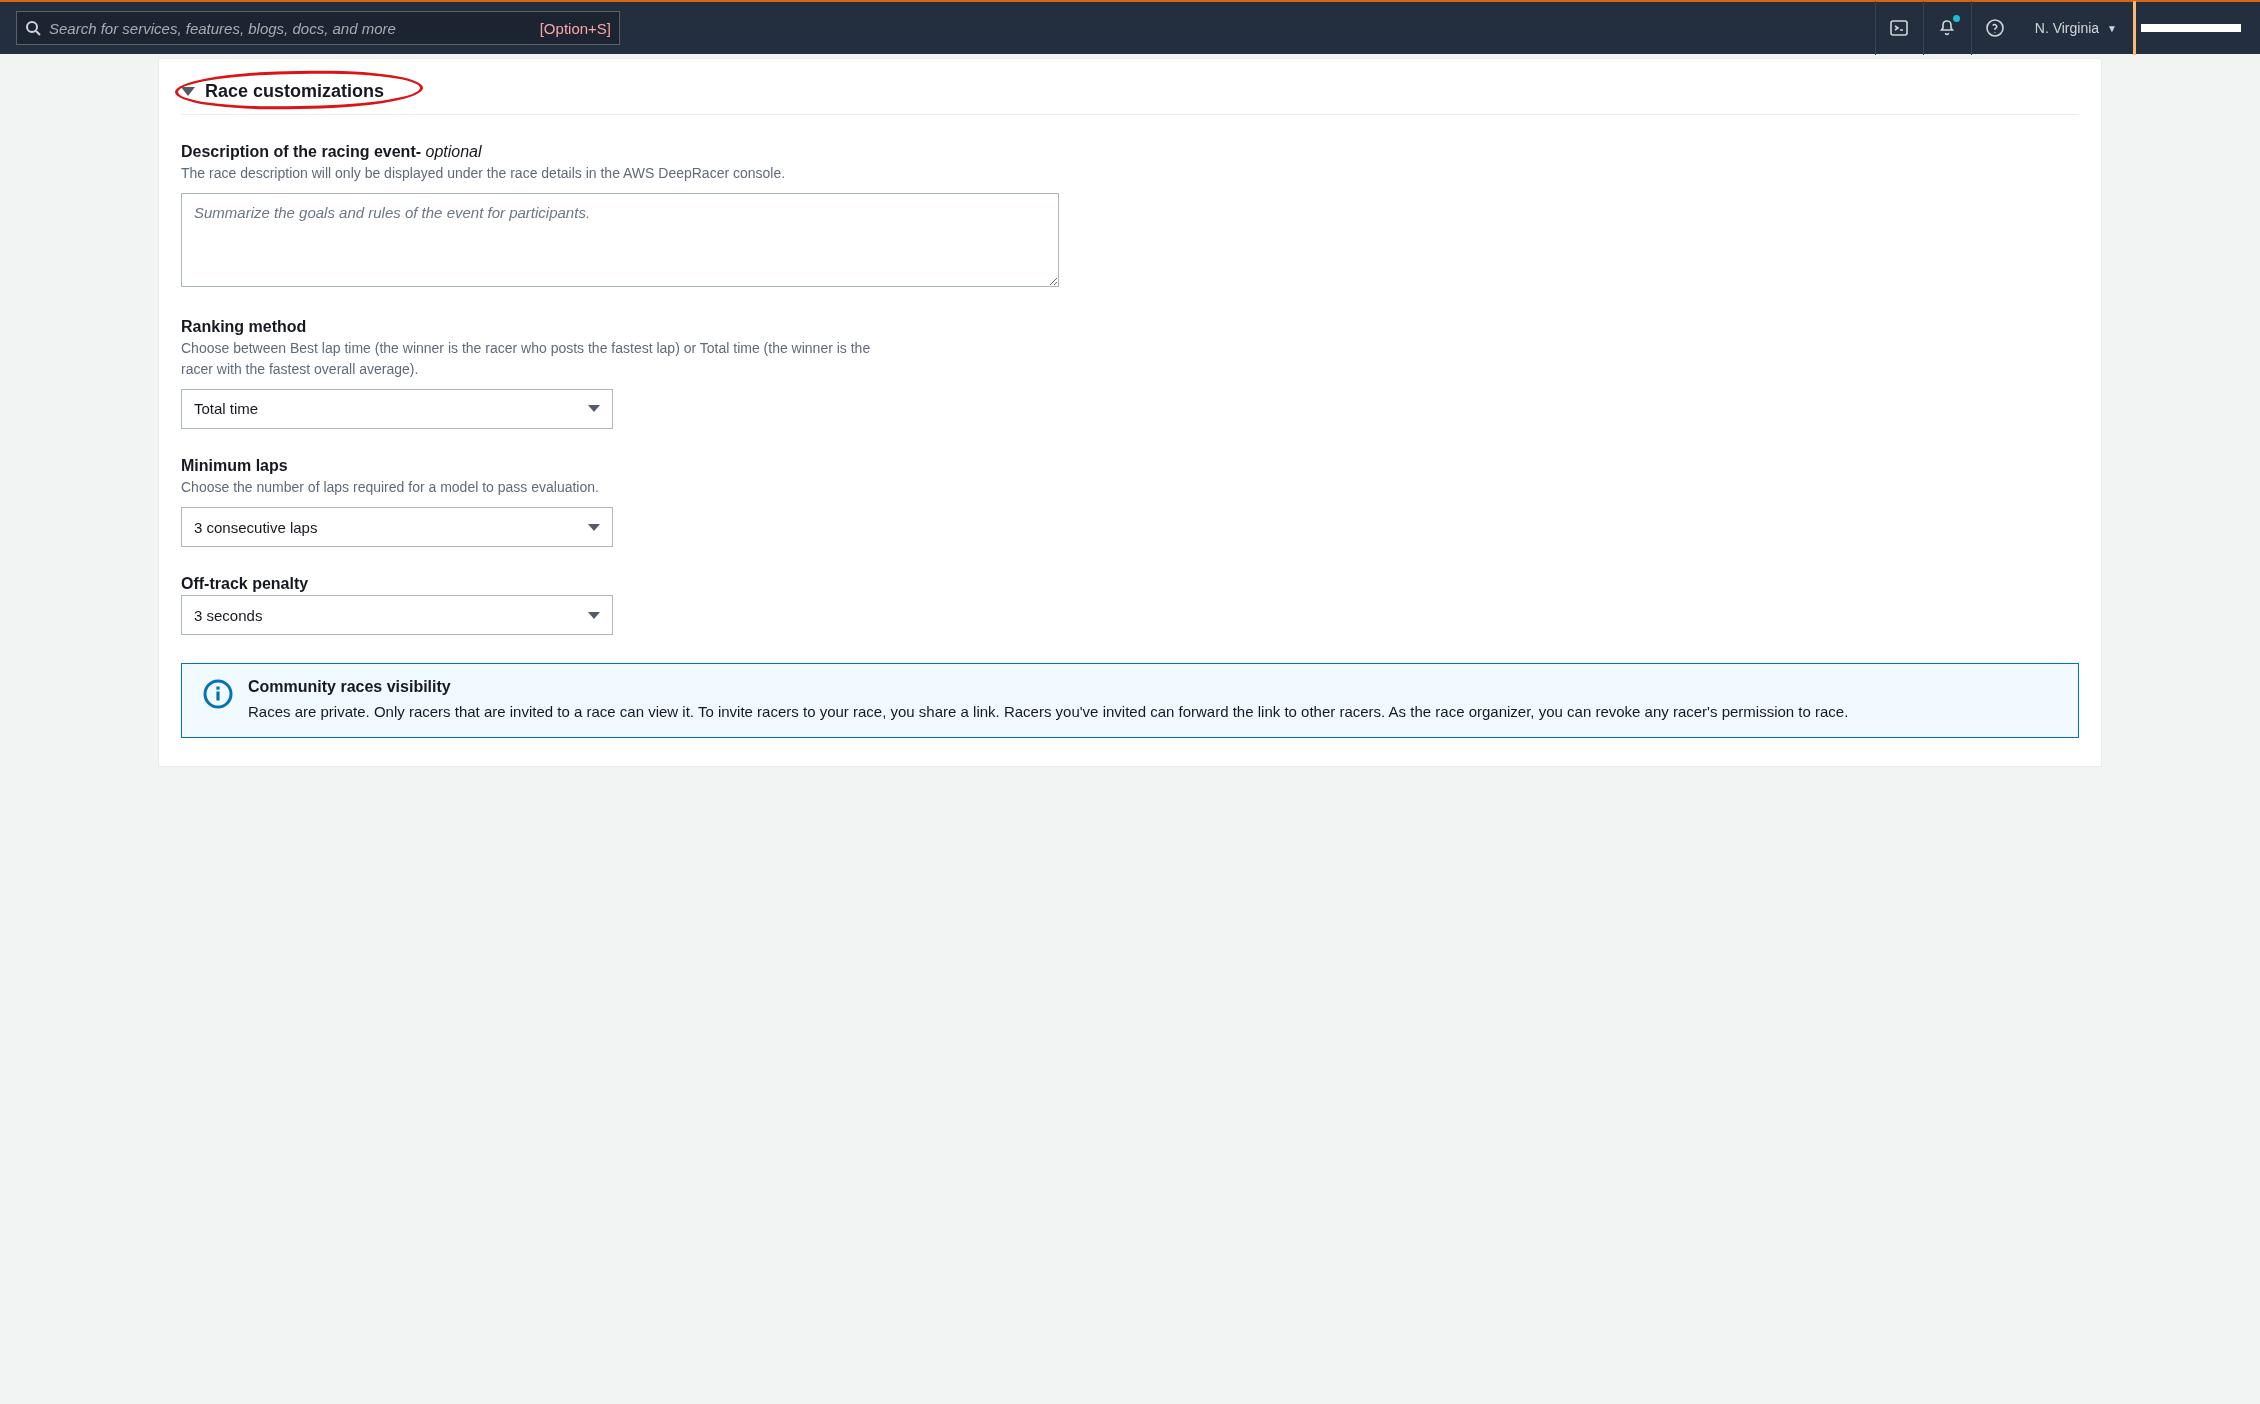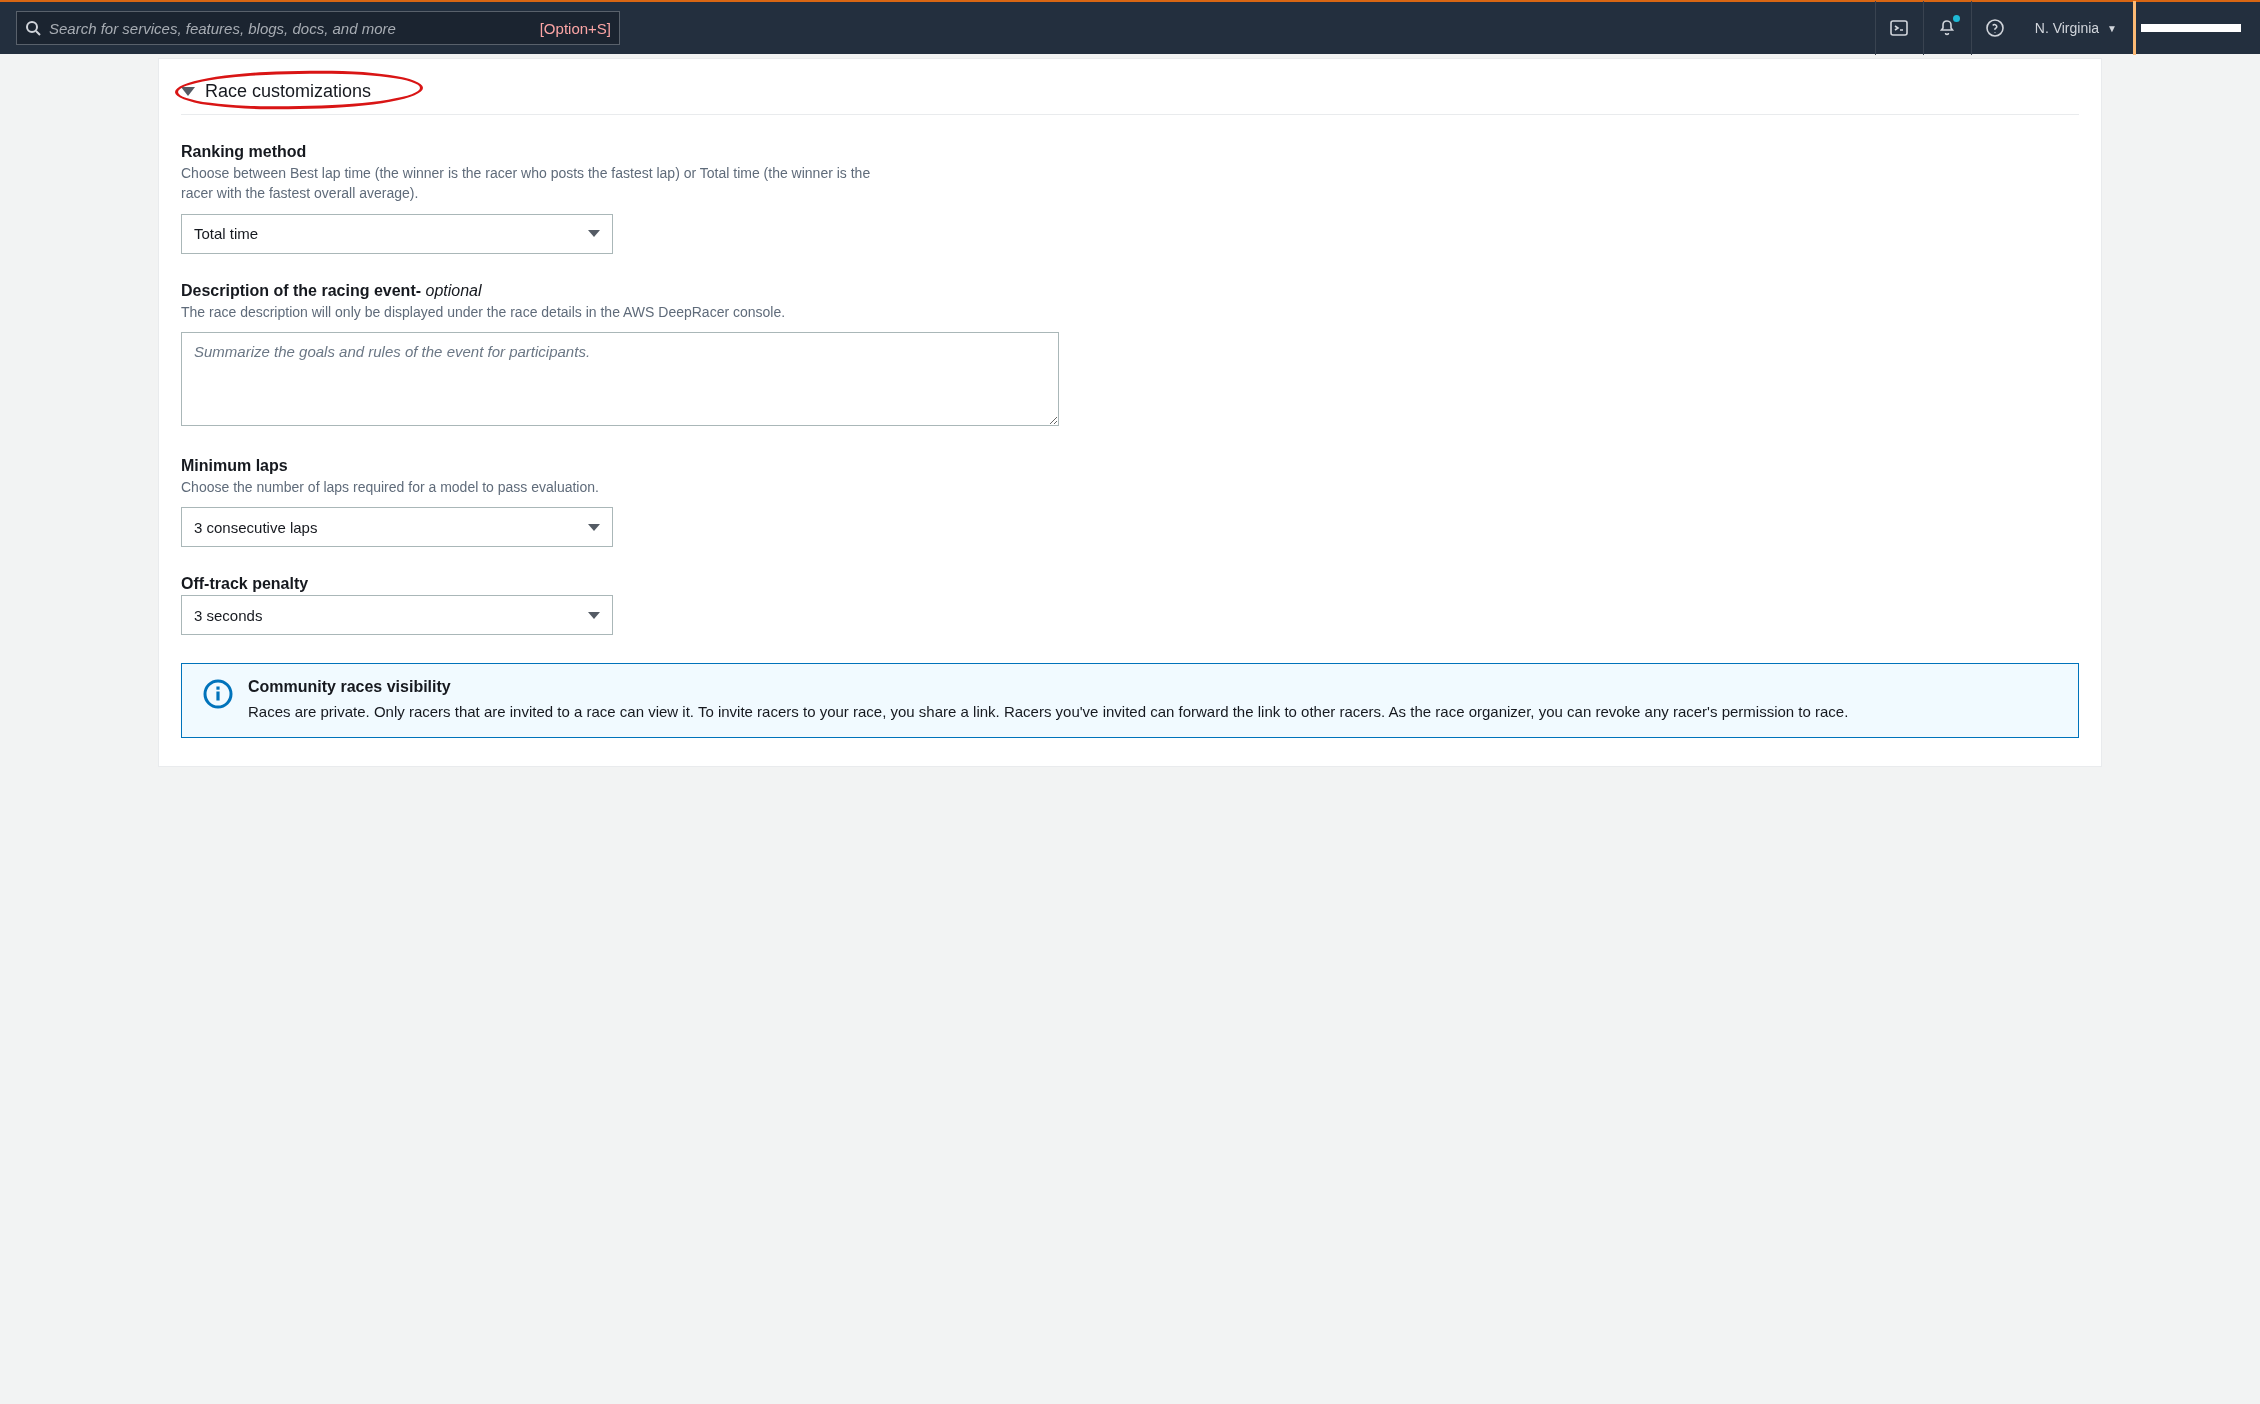--- a/index.html
+++ b/index.html
@@ -80,21 +80,21 @@
     .section-title-row {
       display:flex; align-items:center; gap:10px;
       margin-bottom: 6px; position:relative;
       padding-top:4px;
     }
     .disclosure-tri {
       width:0;height:0;border-left:7px solid transparent;border-right:7px solid transparent;
       border-top:9px solid #545b64;
     }
     .section-title {
-      font-size:18px; font-weight:400; color:#16191f;
+      font-size:18px; font-weight:700; color:#16191f;
     }
     .red-oval {
       position:absolute;
       left: -6px; top: -6px;
       width: 248px; height: 38px;
       border:3px solid #d91515;
       border-radius: 50% / 55%;
       pointer-events:none;
       transform: rotate(-1deg);
     }
@@ -188,34 +188,34 @@
     <div class="panel-inner">
 
       <div class="section-title-row">
         <span class="disclosure-tri"></span>
         <span class="section-title">Race customizations</span>
         <span class="red-oval"></span>
       </div>
       <hr class="divider">
 
       <div class="field">
+        <div class="field-label">
+          <span>Description of the racing event- </span><span class="opt">optional</span>
+        </div>
+        <div class="field-help">The race description will only be displayed under the race details in the AWS DeepRacer console.</div>
+        <textarea class="desc" placeholder="Summarize the goals and rules of the event for participants." style=""></textarea>
+      </div>
+
+      <div class="field">
         <div class="field-label">Ranking method</div>
         <div class="field-help">Choose between Best lap time (the winner is the racer who posts the fastest lap) or Total time (the winner is the racer with the fastest overall average).</div>
         <div class="select">
           <span class="select-text">Total time</span>
           <span class="select-caret"></span>
         </div>
-      </div>
-
-      <div class="field">
-        <div class="field-label">
-          <span>Description of the racing event- </span><span class="opt">optional</span>
-        </div>
-        <div class="field-help">The race description will only be displayed under the race details in the AWS DeepRacer console.</div>
-        <textarea class="desc" placeholder="Summarize the goals and rules of the event for participants." style=""></textarea>
       </div>
 
       <div class="field">
         <div class="field-label">Minimum laps</div>
         <div class="field-help">Choose the number of laps required for a model to pass evaluation.</div>
         <div class="select">
           <span class="select-text">3 consecutive laps</span>
           <span class="select-caret"></span>
         </div>
       </div>

